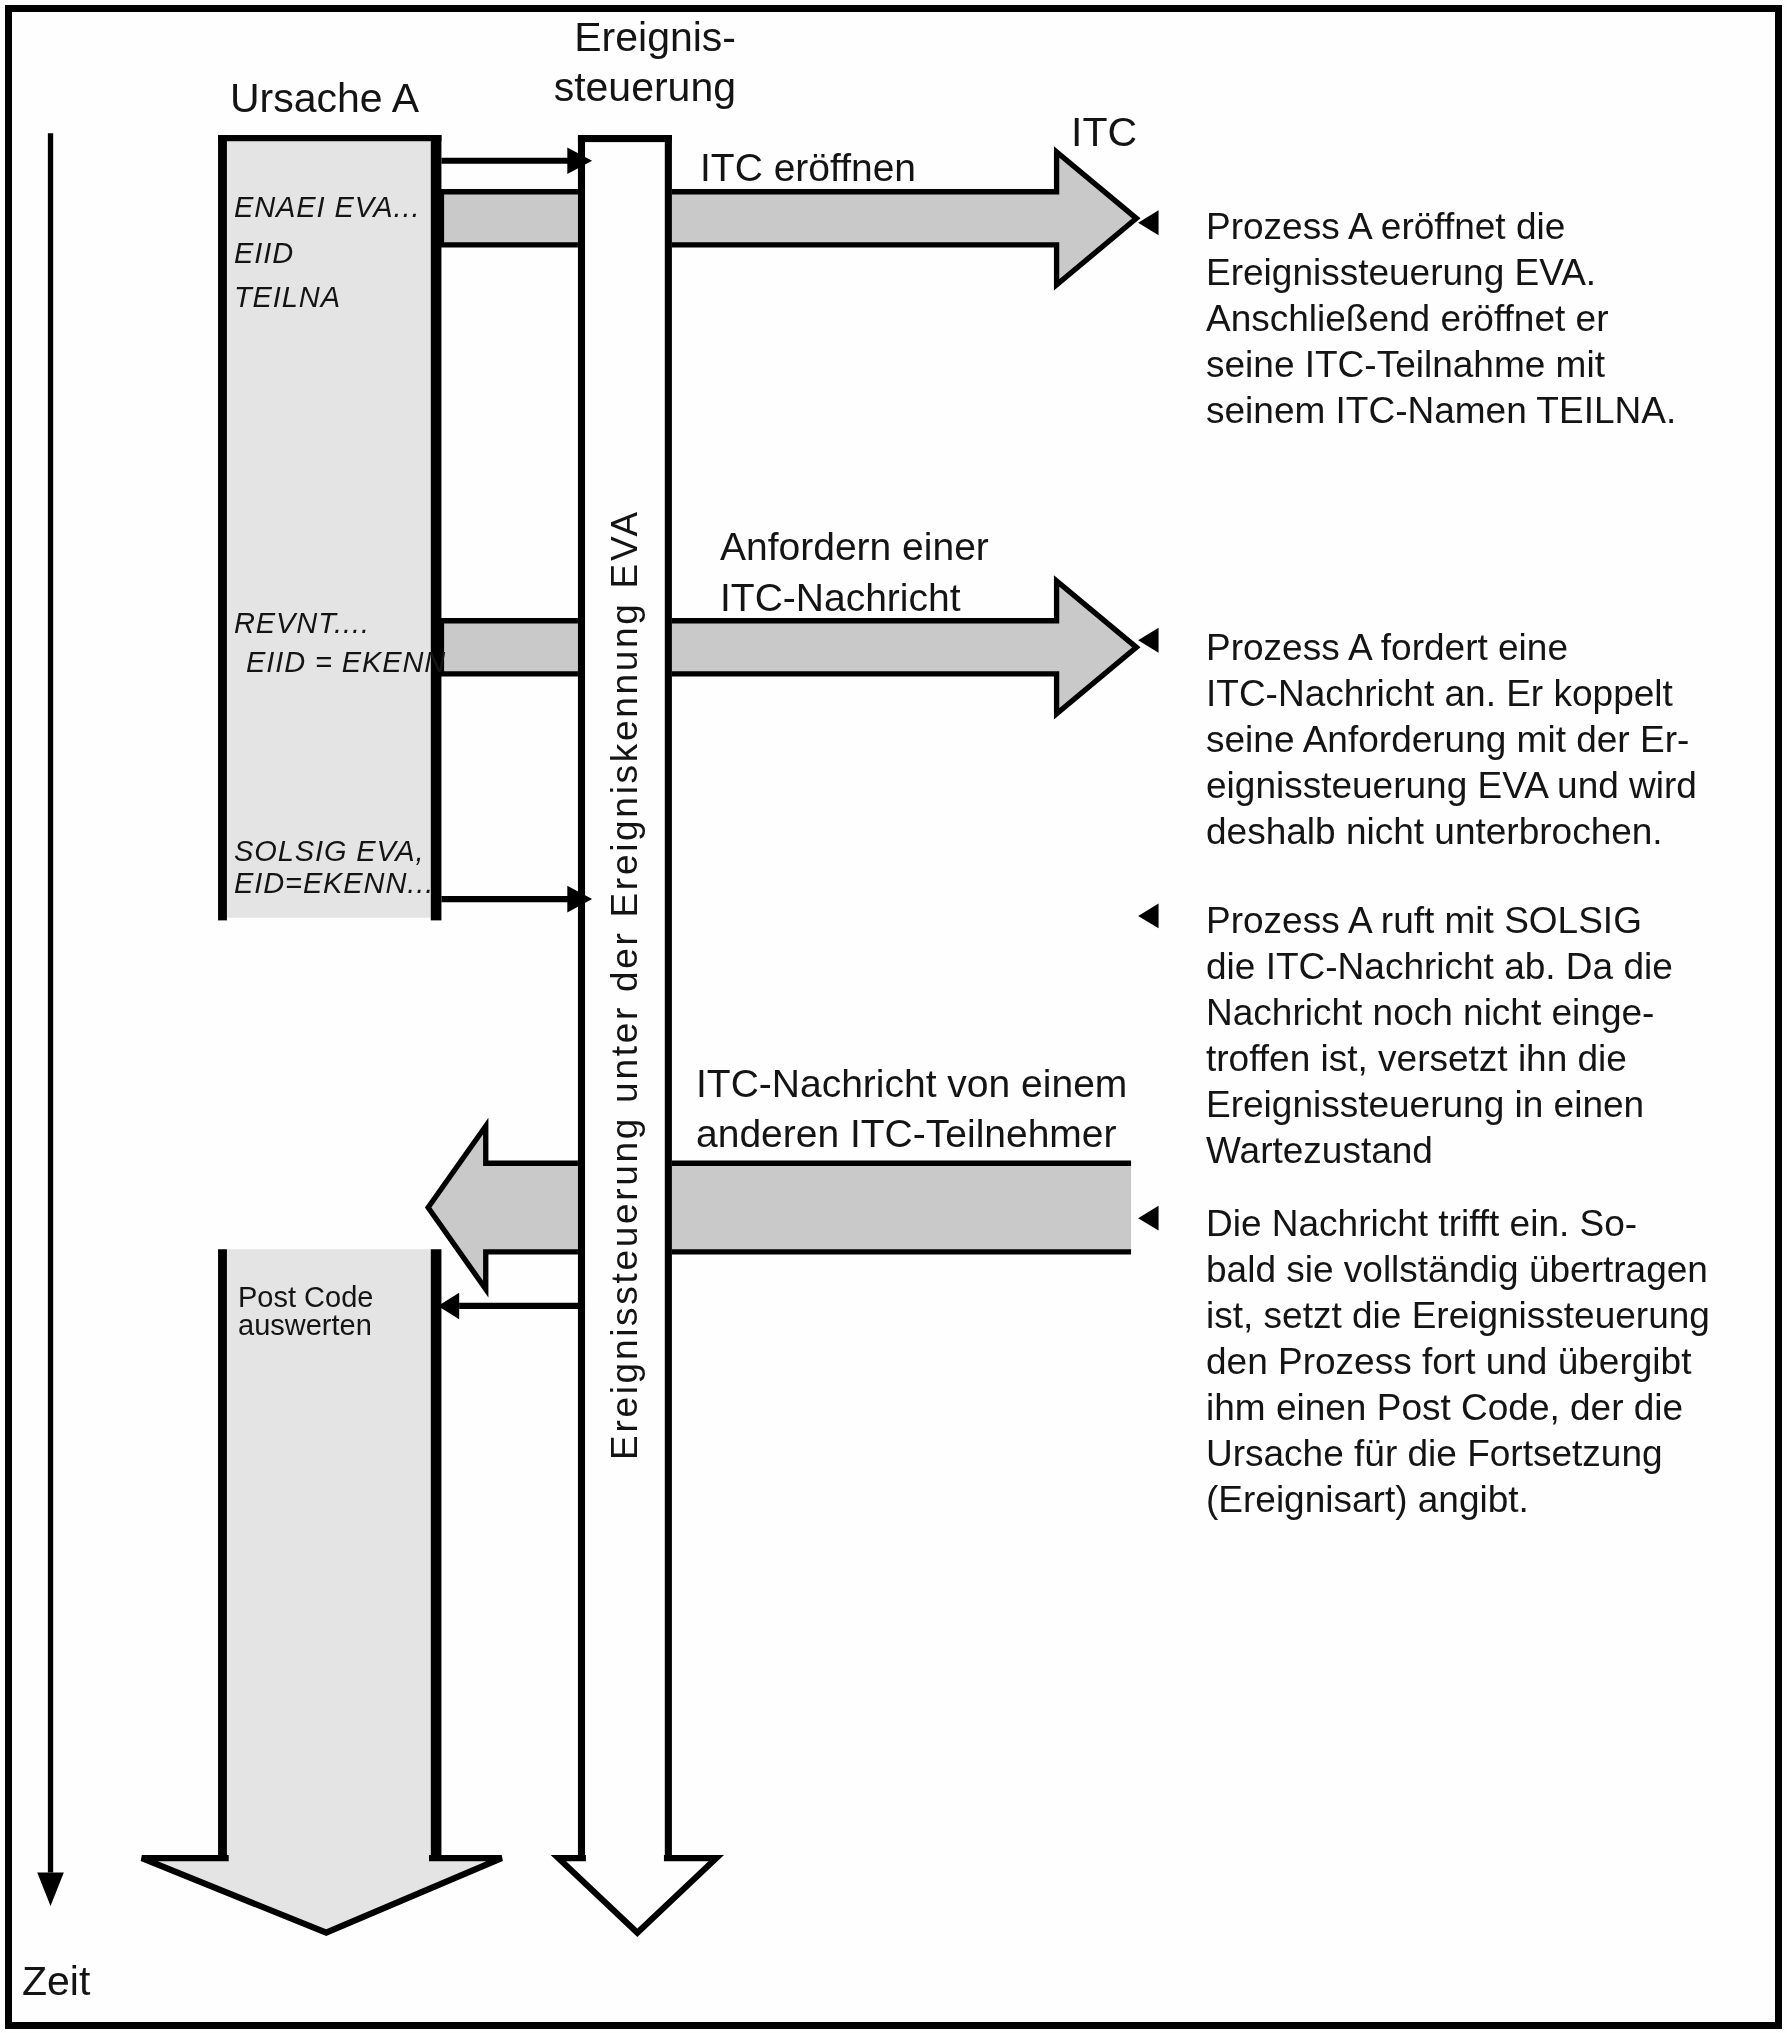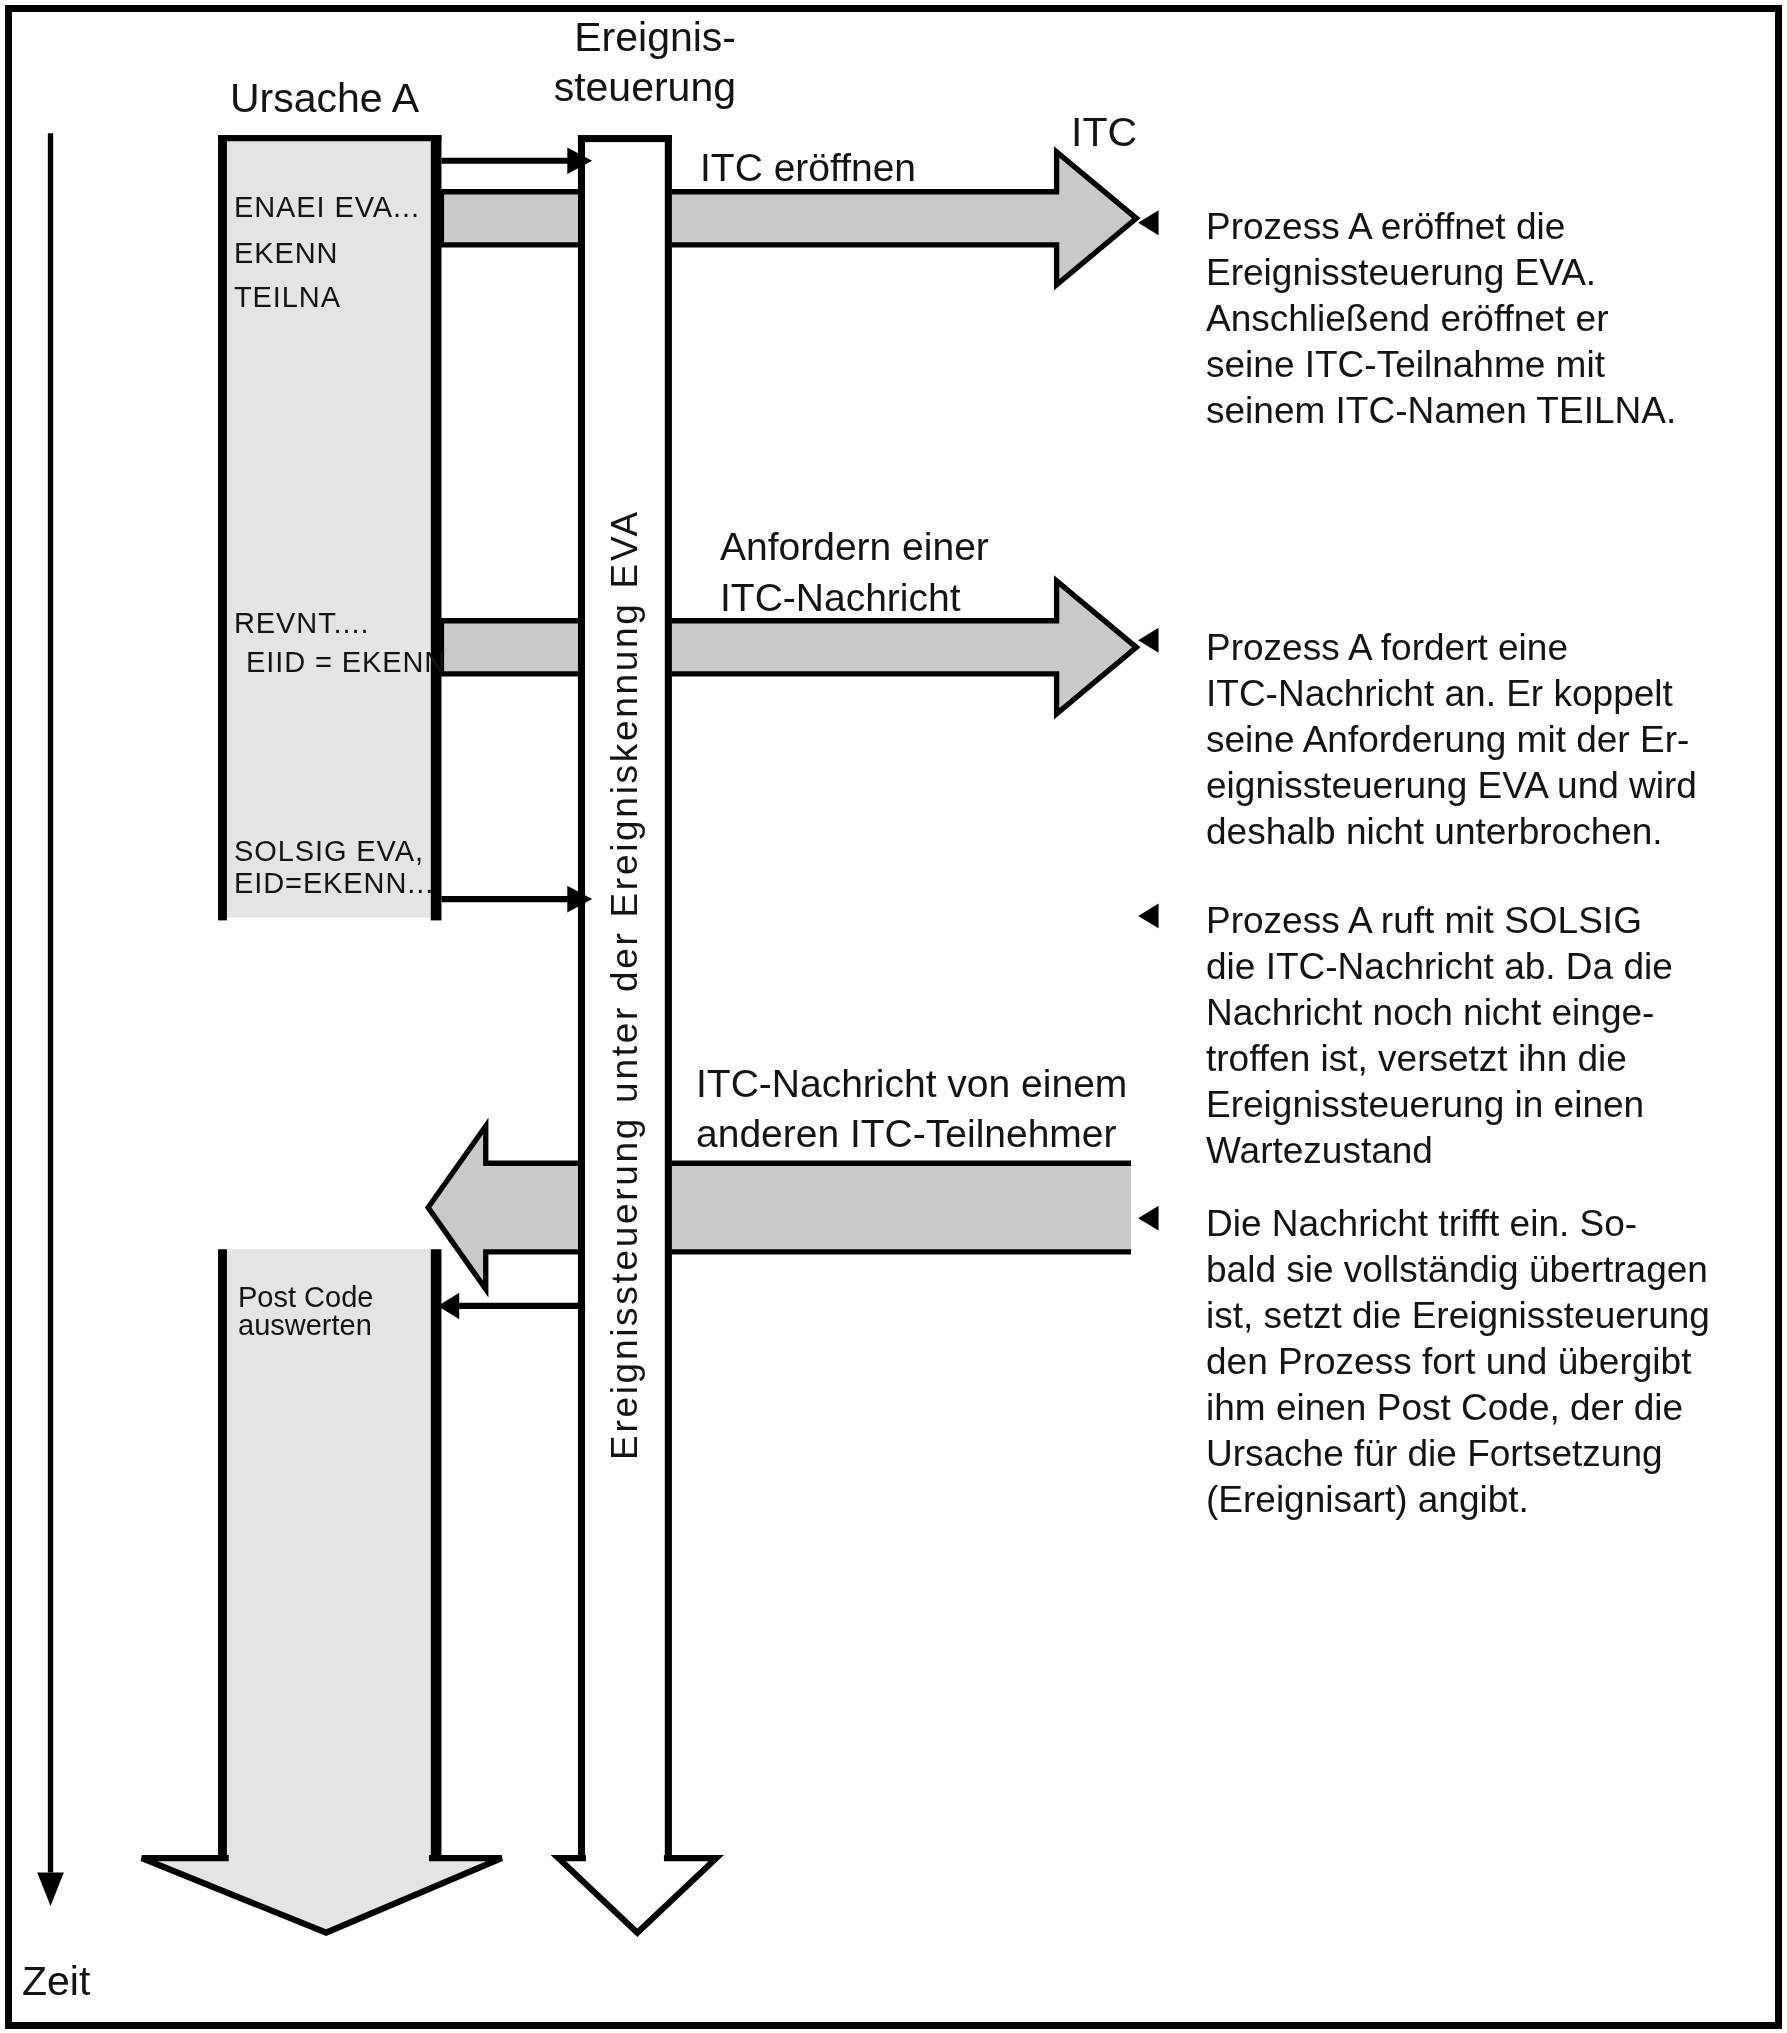--- a/index.html
+++ b/index.html
@@ -5,21 +5,21 @@
   html,body{margin:0;padding:0;background:#fff;}
   #canvas{
     position:relative;width:1787px;height:2034px;background:#fefefe;
     font-family:"Liberation Sans","DejaVu Sans",sans-serif;color:#141414;overflow:hidden;
   }
   #frame{position:absolute;left:5.3px;top:5.3px;right:5.3px;bottom:5.3px;border:7px solid #000;}
   #shapes{position:absolute;left:0;top:0;}
   .txt{position:absolute;white-space:pre-line;line-height:1.18;}
   .hdr{font-size:41px;letter-spacing:0px;}
   .center{text-align:center;}
-  .call{font-size:29px;letter-spacing:0.9px;}
+  .call{font-size:29px;letter-spacing:0.9px;font-style:italic;}
   .msg{font-size:39px;}
   .para{font-size:37px;line-height:46px;width:585px;}
   .small{font-size:29px;line-height:27.5px;}
   #vertical-label{
     position:absolute;left:578px;top:433px;width:94px;height:1027px;
   }
   #vertical-label span{
     display:block;width:100%;height:100%;
     writing-mode:vertical-rl;transform:rotate(180deg);
     font-size:37px;letter-spacing:2.7px;line-height:94px;text-align:left;
@@ -83,21 +83,21 @@
   </svg>
 
   <div id="frame"></div>
 
   <div class="txt hdr center" style="left:218px;top:74px;width:213px;">Ursache A</div>
   <div class="txt hdr center" style="left:532px;top:12px;width:204px;line-height:50px;text-align:right;">Ereignis-
 steuerung</div>
   <div class="txt hdr" style="left:1071px;top:76px;margin-top:32px;">ITC</div>
 
   <div class="txt call" style="left:234px;top:190px;">ENAEI EVA...</div>
-  <div class="txt call" style="left:234px;top:236px;">EKENN</div>
+  <div class="txt call" style="left:234px;top:236px;">EIID</div>
   <div class="txt call" style="left:234px;top:280px;">TEILNA</div>
   <div class="txt call" style="left:234px;top:606px;">REVNT....</div>
   <div class="txt call" style="left:234px;top:645px;margin-left:12px;">EIID = EKENN</div>
   <div class="txt call" style="left:234px;top:834px;">SOLSIG EVA,</div>
   <div class="txt call" style="left:234px;top:866px;">EID=EKENN...</div>
 
   <div class="txt small" style="left:238px;top:1284px;">Post Code
 auswerten</div>
 
   <div class="txt msg" style="left:700px;top:145px;">ITC eröffnen</div>

